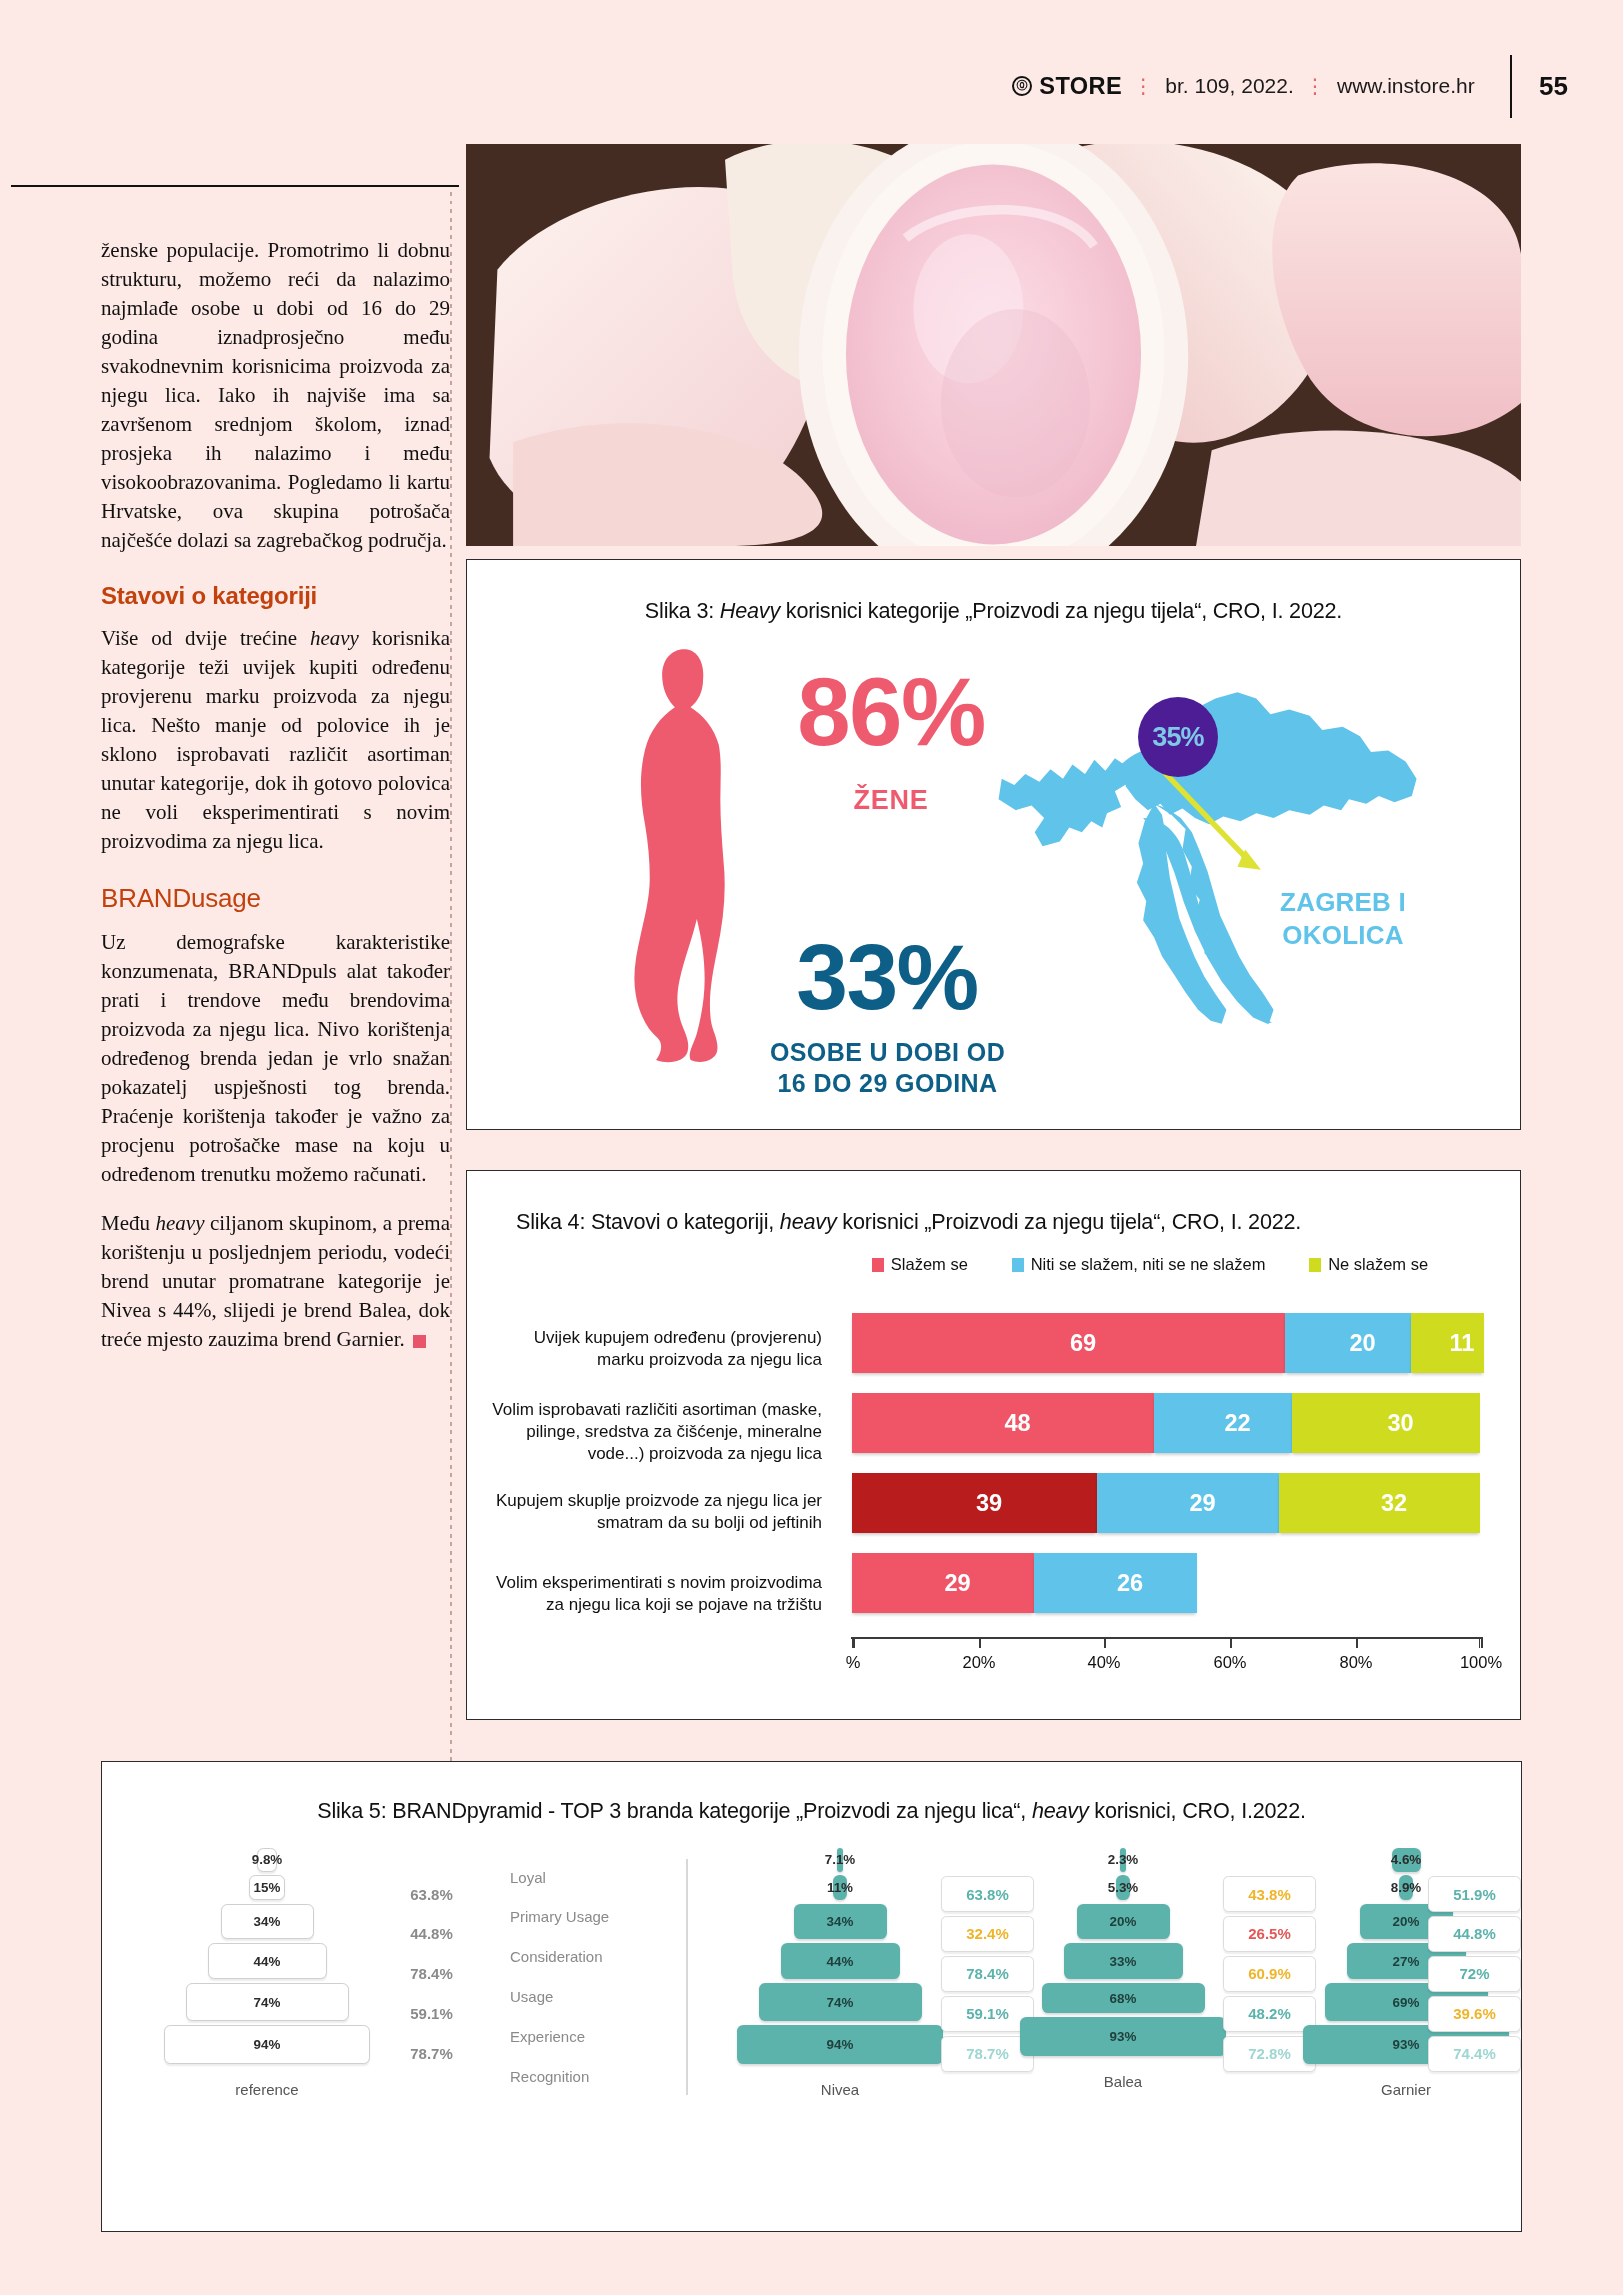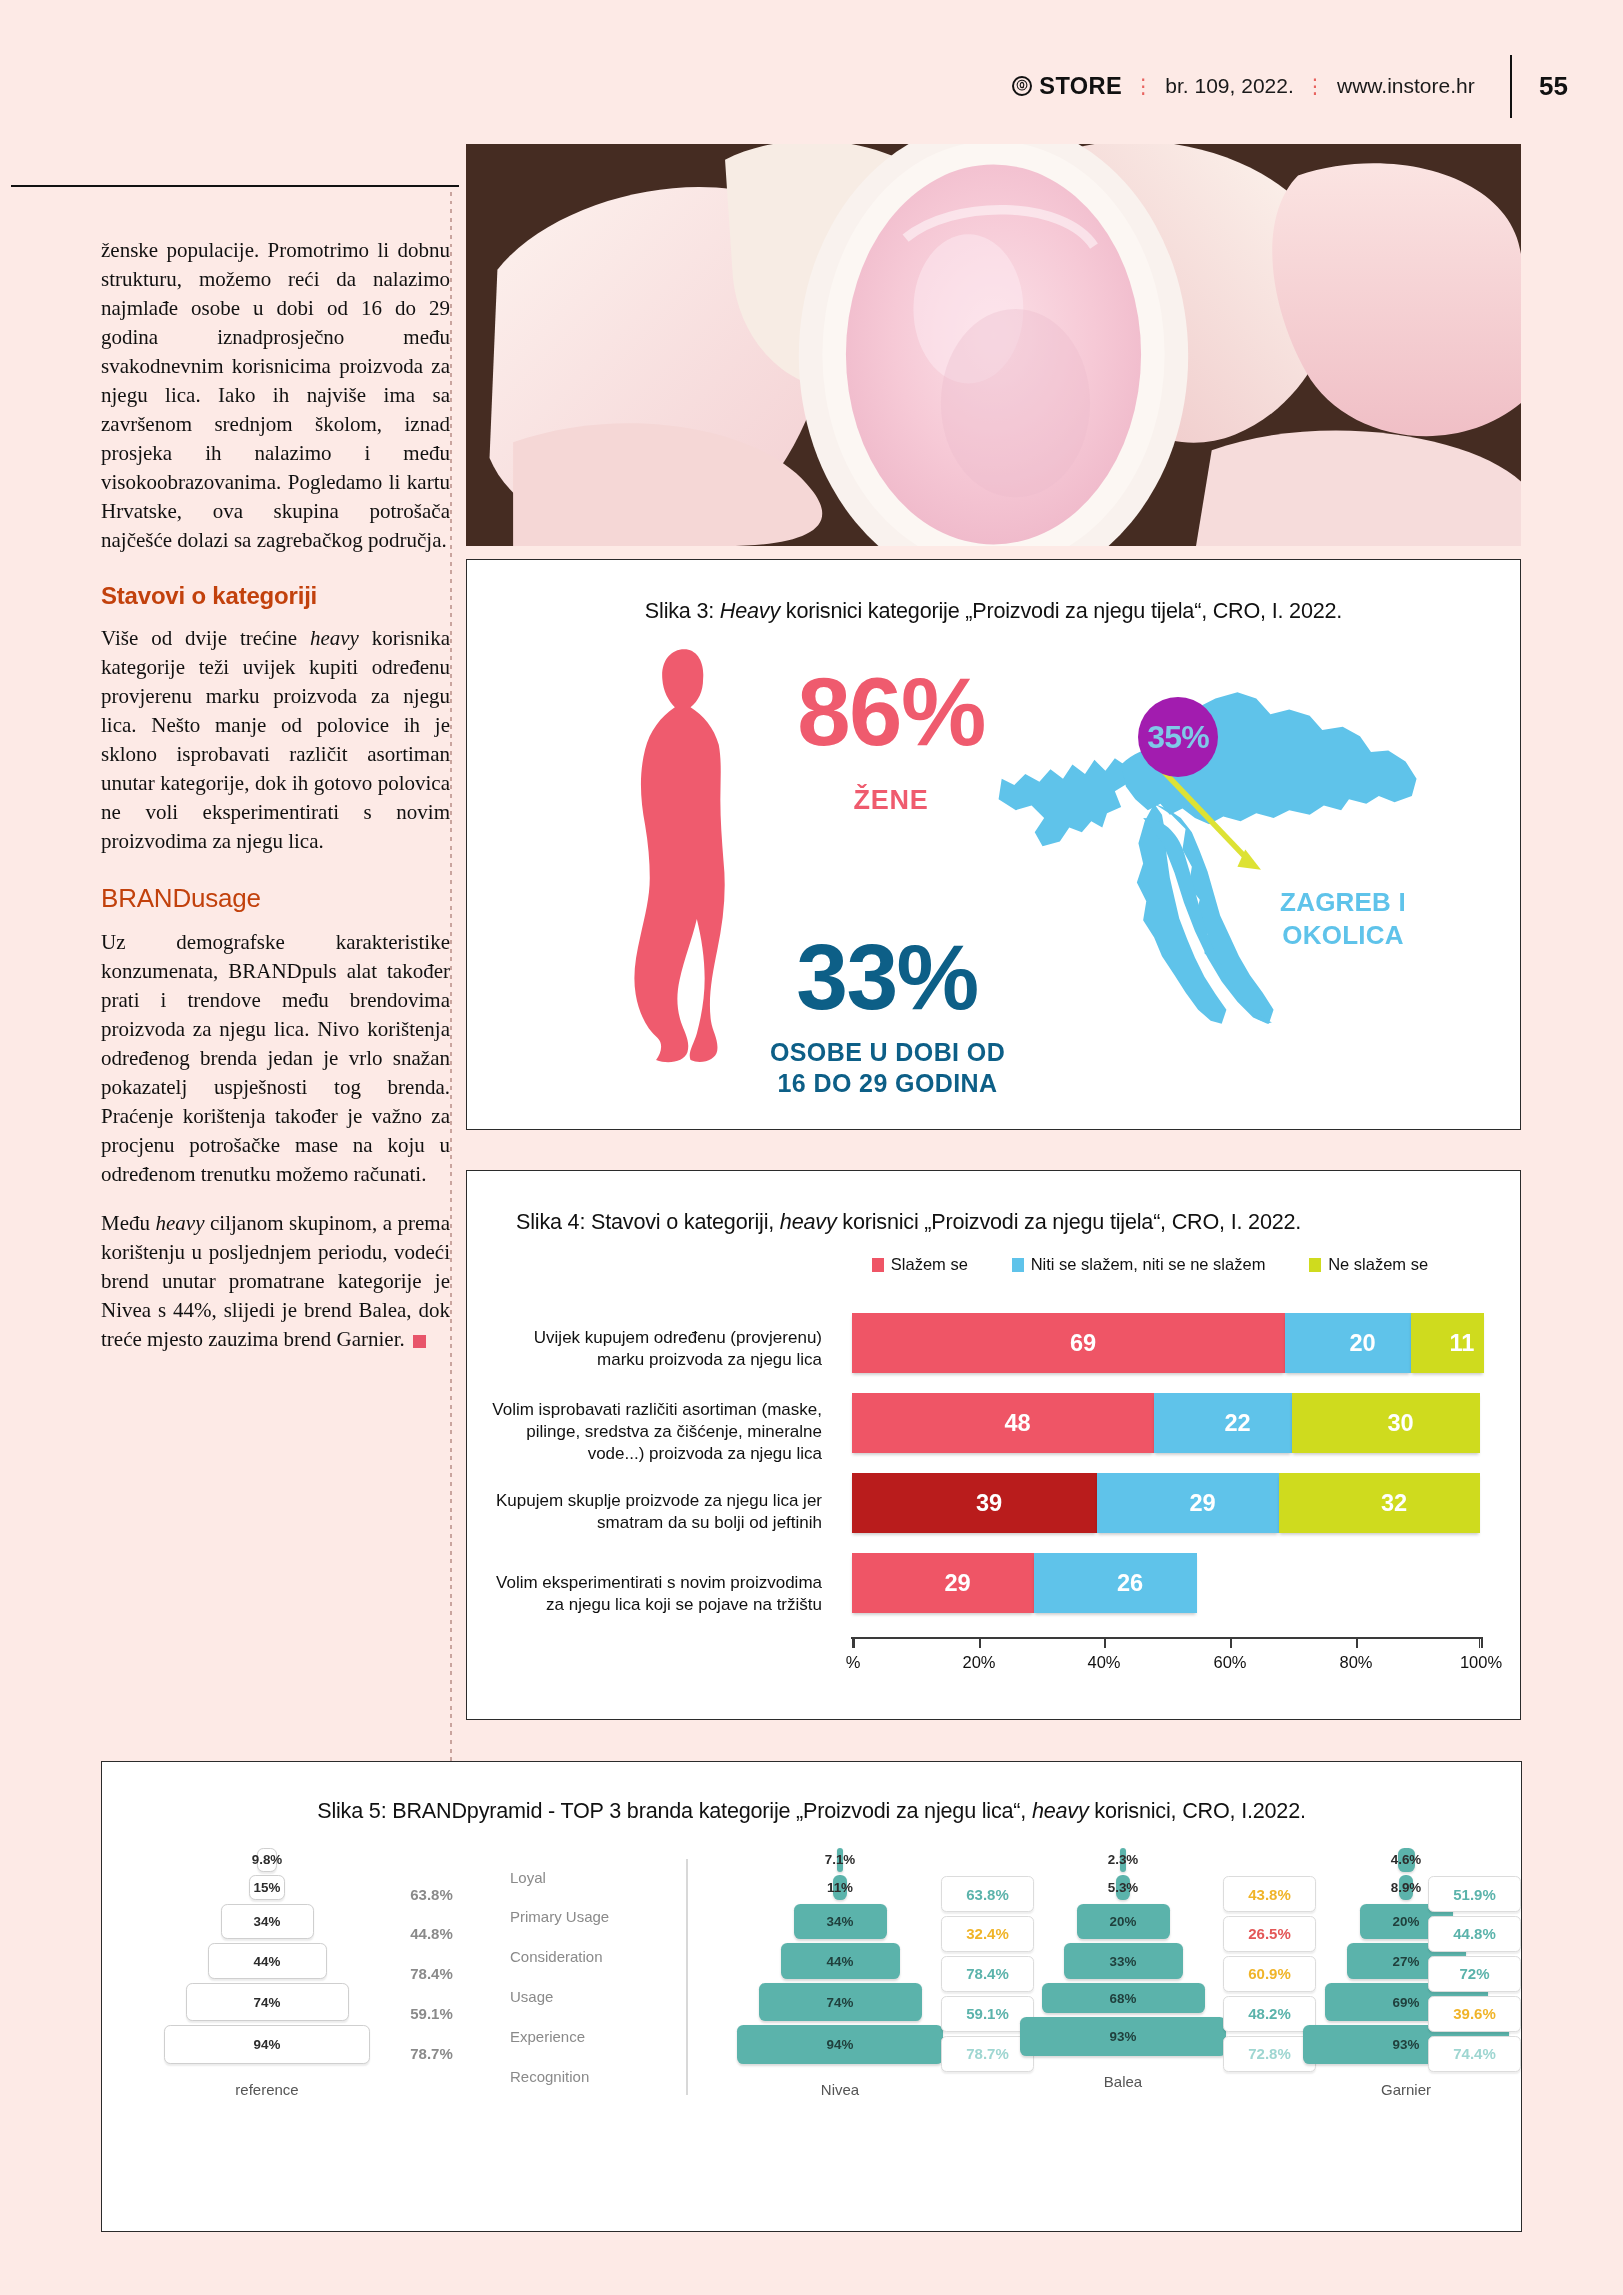--- a/index.html
+++ b/index.html
@@ -100,23 +100,23 @@
     letter-spacing: -1.6px; line-height: 1;
   }
   .lbl-age {
     position: absolute; left: 691px; top: 1037px; width: 393px;
     text-align: center; font-size: 25px; font-weight: 700; color: #0d5f87;
     line-height: 31px; letter-spacing: 0.4px;
   }
   .croatia { position: absolute; left: 997px; top: 664px; width: 440px; height: 361px; }
   .badge35 {
     position: absolute; left: 1138px; top: 697px; width: 80px; height: 80px;
-    border-radius: 50%; background: #a21caf;
+    border-radius: 50%; background: #4c1d95;
     display: flex; align-items: center; justify-content: center;
-    font-size: 32px; font-weight: 800; color: #7fc9e8; letter-spacing: -0.8px;
+    font-size: 27px; font-weight: 800; color: #7fc9e8; letter-spacing: -0.8px;
   }
   .lbl-zg {
     position: absolute; left: 1225px; top: 886px; width: 236px;
     text-align: center; font-size: 26px; font-weight: 700; color: #5fc3ea;
     line-height: 33px; letter-spacing: 0.2px;
   }
 
   
   .legend {
     position: absolute; left: 872px; top: 1255px;
@@ -415,21 +415,21 @@
           <div class="brandname">Balea</div>
         </div>
         <div class="convcol boxed" style="left: 1121px; top: 28px;">
           <div class="cv" style="height: 36px; color: rgb(240, 180, 41);">43.8%</div>
           <div class="cv" style="height: 36px; color: rgb(227, 87, 87);">26.5%</div>
           <div class="cv" style="height: 36px; color: rgb(240, 180, 41);">60.9%</div>
           <div class="cv" style="height: 36px; color: rgb(91, 179, 171);">48.2%</div>
           <div class="cv" style="height: 36px; color: rgb(158, 214, 209);">72.8%</div>
         </div>
         <div class="pyr brand" style="left: 1186px;">
-          <div class="pyrow tiny" style="width: 17px; height: 23.6px; text-decoration: underline;">
+          <div class="pyrow tiny" style="width: 29px; height: 23.6px; text-decoration: underline;">
             <span class="lblout">4.6%</span>
           </div>
           <div class="pyrow tiny" style="width: 14px; height: 25px;">
             <span class="lblout">8.9%</span>
           </div>
           <div class="pyrow" style="width: 93px; height: 35px;">20%</div>
           <div class="pyrow" style="width: 119px; height: 36px;">27%</div>
           <div class="pyrow" style="width: 163px; height: 38px;">69%</div>
           <div class="pyrow" style="width: 206px; height: 39px;">93%</div>
           <div class="brandname">Garnier</div>

